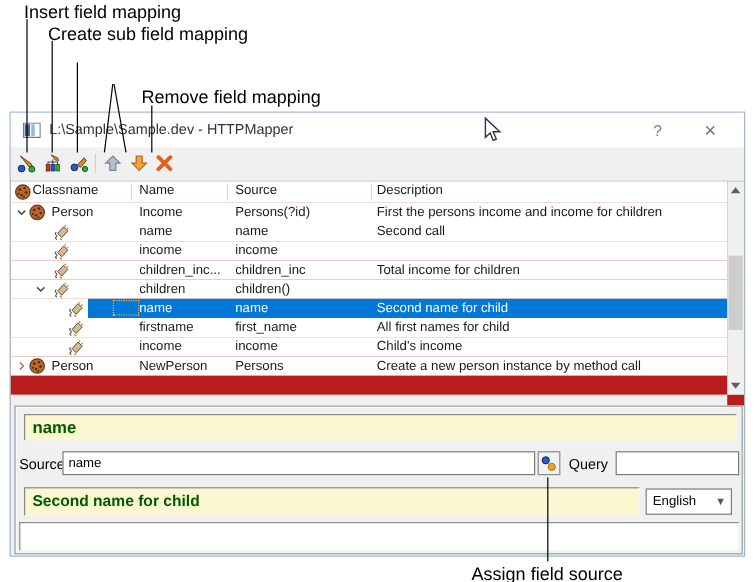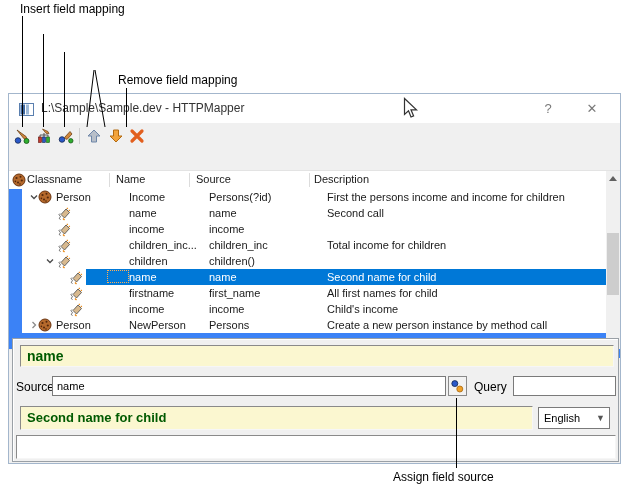--- a/index.html
+++ b/index.html
@@ -1,41 +1,41 @@
 <!DOCTYPE html>
 <html><head>
 <meta charset="utf-8">
 <style>
   * { box-sizing: border-box; margin: 0; padding: 0; }
   html,body { width:630px; height:485px; }
   body { font-family:"Liberation Sans",sans-serif; background:#fff; }
   #page { position:relative; width:630px; height:485px; background:#fff; overflow:hidden; }
 
   
-  .ann { position:absolute; font-size:12px; color:#000; white-space:nowrap; z-index:60; }
+  .ann { position:absolute; font-size:15px; color:#000; white-space:nowrap; z-index:60; }
   #overlay { position:absolute; left:0; top:0; z-index:55; pointer-events:none; }
 
   
   #win { position:absolute; left:8px; top:93px; width:613px; height:371px; background:#f0f0f0; border:1px solid #a3b6cc; z-index:10; }
   #titlebar { position:absolute; left:0; top:0; width:100%; height:29px; background:#fff; }
   #appicon { position:absolute; left:10px; top:8px; }
   #title { position:absolute; left:32px; top:7px; font-size:12px; color:#333; white-space:nowrap; }
   .caption-btn { position:absolute; top:5px; width:20px; height:19px; text-align:center; line-height:19px; color:#7a7a7a; font-size:13px; }
 
   
   #toolbar { position:absolute; left:0; top:29px; width:100%; height:27px; background:#f0f0f0; }
   .tb { position:absolute; top:5px; width:16px; height:16px; }
   .tbsep { position:absolute; left:70px; top:5px; width:1px; height:16px; background:#cfcfcf; }
 
   
-  #table { position:absolute; left:0; top:56px; width:611px; height:188px; background:#3b82f6; border-top:1px solid #e3e3e3;margin-top:20px; }
+  #table { position:absolute; left:0; top:56px; width:611px; height:188px; background:#b91c1c; border-top:1px solid #e3e3e3; }
   #thead { position:absolute; left:0; top:0; width:597px; height:18px; font-size:11px; color:#1a1a1a; background:#fff; }
   .hcell { position:absolute; top:2px; white-space:nowrap; }
   .hsep { position:absolute; top:2px; width:1px; height:14px; background:#dcdcdc; }
-  #rows { position:absolute; left:13px; top:18px; width:597px;text-align:center; }
+  #rows { position:absolute; left:0; top:18px; width:597px; }
   .trow { position:relative; height:16px; font-size:11px; color:#1a1a1a; background:#fff; }
   .trow.selected { background:linear-gradient(90deg,#fff 64px,#0078d7 64px); }
   .trow.selected .tcell { color:#fff; }
   .tcell { position:absolute; top:0; line-height:16px; white-space:nowrap; }
   .ticon { position:absolute; top:1px; width:16px; height:14px; }
   .focusrect { position:absolute; left:85px; top:1px; width:22px; height:13px; border:1px dotted #ffb056; }
 
   
   #vscroll { position:absolute; left:597px; top:0; width:14px; height:178px; background:#f0f0f0; }
   .sarrow { position:absolute; left:3px; width:0; height:0; }
@@ -55,20 +55,21 @@
   #descbox { position:absolute; left:3px; top:96px; width:600px; height:24px; background:#fff; border:1px solid; border-color:#8a8a8a #f6f6f6 #f6f6f6 #8a8a8a; }
 
   #cursor { position:absolute; left:403px; top:97px; z-index:70; }
 </style>
 </head>
 <body>
 
 <div id="page">
 
   <div class="ann" style="left:20px; top:2px">Insert field mapping</div>
+  <div class="ann" style="left:40px; top:20px">Create sub field mapping</div>
   <div class="ann" style="left:118px; top:73px">Remove field mapping</div>
   <div class="ann" style="left:393px; top:470px">Assign field source</div>
 
   <svg id="overlay" width="630" height="485">
     <path d="M22.5,16 V127" stroke="#000" stroke-width="1" fill="none"></path>
     <path d="M43.5,34 V127" stroke="#000" stroke-width="1" fill="none"></path>
     <path d="M64.5,52 V127" stroke="#000" stroke-width="1" fill="none"></path>
     <path d="M94,70 L87,127" stroke="#000" stroke-width="1" fill="none"></path>
     <path d="M95,70 L105,127" stroke="#000" stroke-width="1" fill="none"></path>
     <path d="M126.5,88 V127" stroke="#000" stroke-width="1" fill="none"></path>

